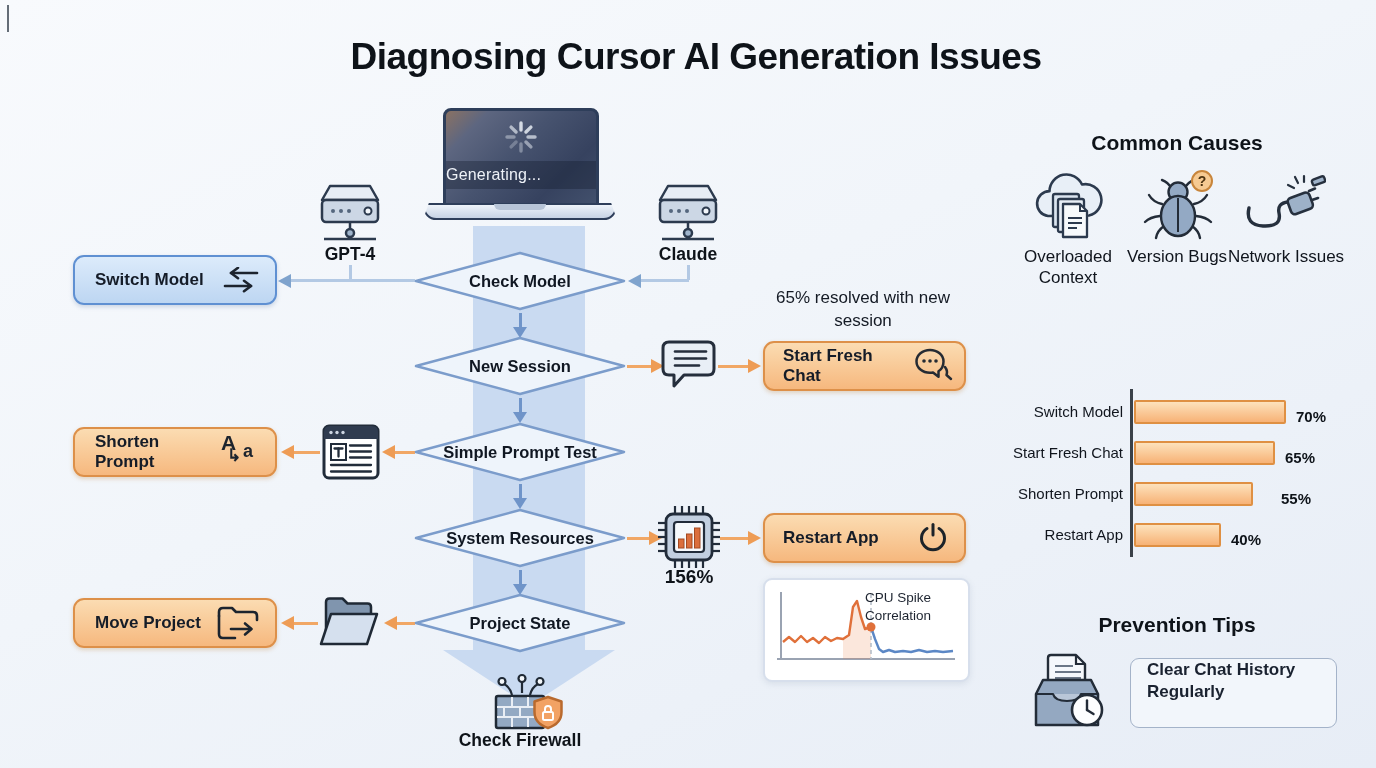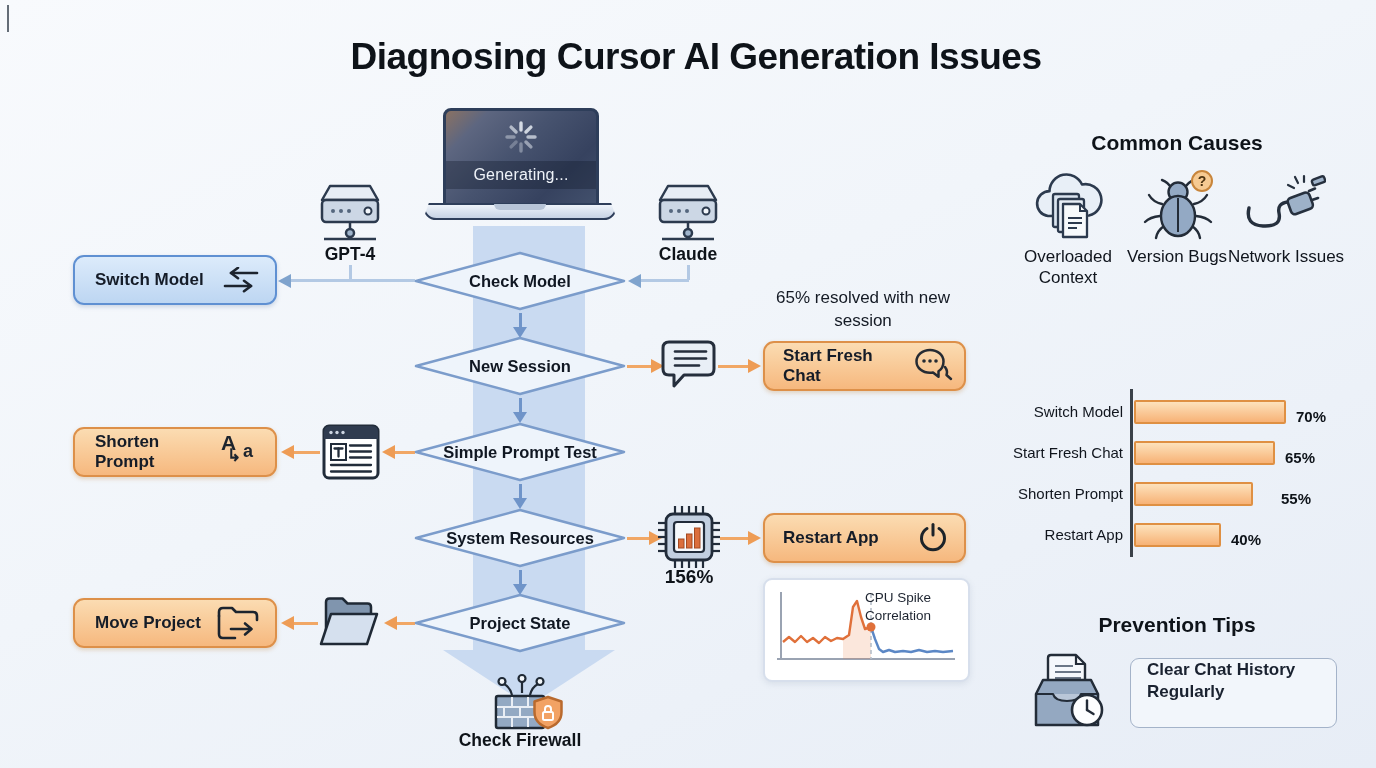--- a/index.html
+++ b/index.html
@@ -13,21 +13,21 @@
   
   .band{left:473px;top:226px;width:112px;height:425px;background:#c9daf1;}
   .band-head{left:443px;top:650px;width:0;height:0;border-left:86px solid transparent;border-right:86px solid transparent;border-top:56px solid #c9daf1;}
 
   
   .laptop-screen{left:443px;top:108px;width:150px;height:92px;border:3px solid #2e3e5a;border-radius:8px 8px 3px 3px;
     background:linear-gradient(135deg,#8a7264 0%,#5d6680 18%,#47536f 45%,#36425f 75%,#42506c 100%);}
   .laptop-base{left:423px;top:203px;width:194px;height:17px;background:linear-gradient(#eef3fa,#c7d3e4);
     border:2.5px solid #2e3e5a;border-radius:4px 4px 14px 14px;box-sizing:border-box;clip-path:polygon(3% 0,97% 0,100% 100%,0 100%);}
   .laptop-notch{left:494px;top:204px;width:52px;height:6px;background:#b7c4d7;border-radius:0 0 6px 6px;}
-  .gen-text{left:0;right:0;top:50px;height:28px;line-height:28px;text-align:center;color:#eef2f8;font-size:16px;font-weight:500;
+  .gen-text{left:0;right:0;top:50px;height:28px;line-height:28px;text-align:left;color:#eef2f8;font-size:16px;font-weight:500;
     background:rgba(18,26,44,0.35);letter-spacing:0.2px;}
 
   
   .diamond{width:212px;height:60px;}
   .diamond .dlabel{position:absolute;left:0;right:0;top:0;bottom:0;display:flex;align-items:center;justify-content:center;
     font-size:16.5px;font-weight:600;color:#101722;}
 
   
   .box{height:50px;border-radius:11px;display:flex;align-items:center;box-sizing:border-box;
     font-size:17px;font-weight:700;color:#151c28;}

